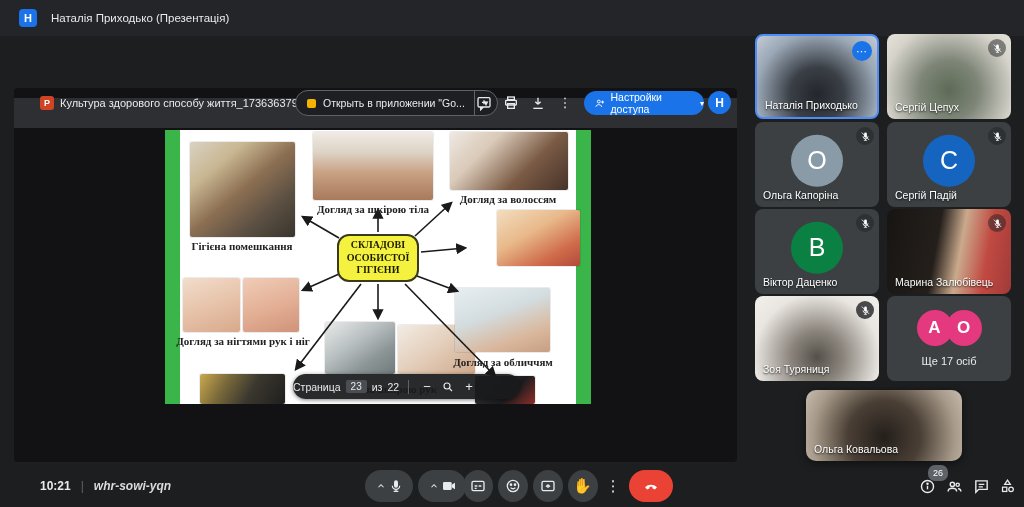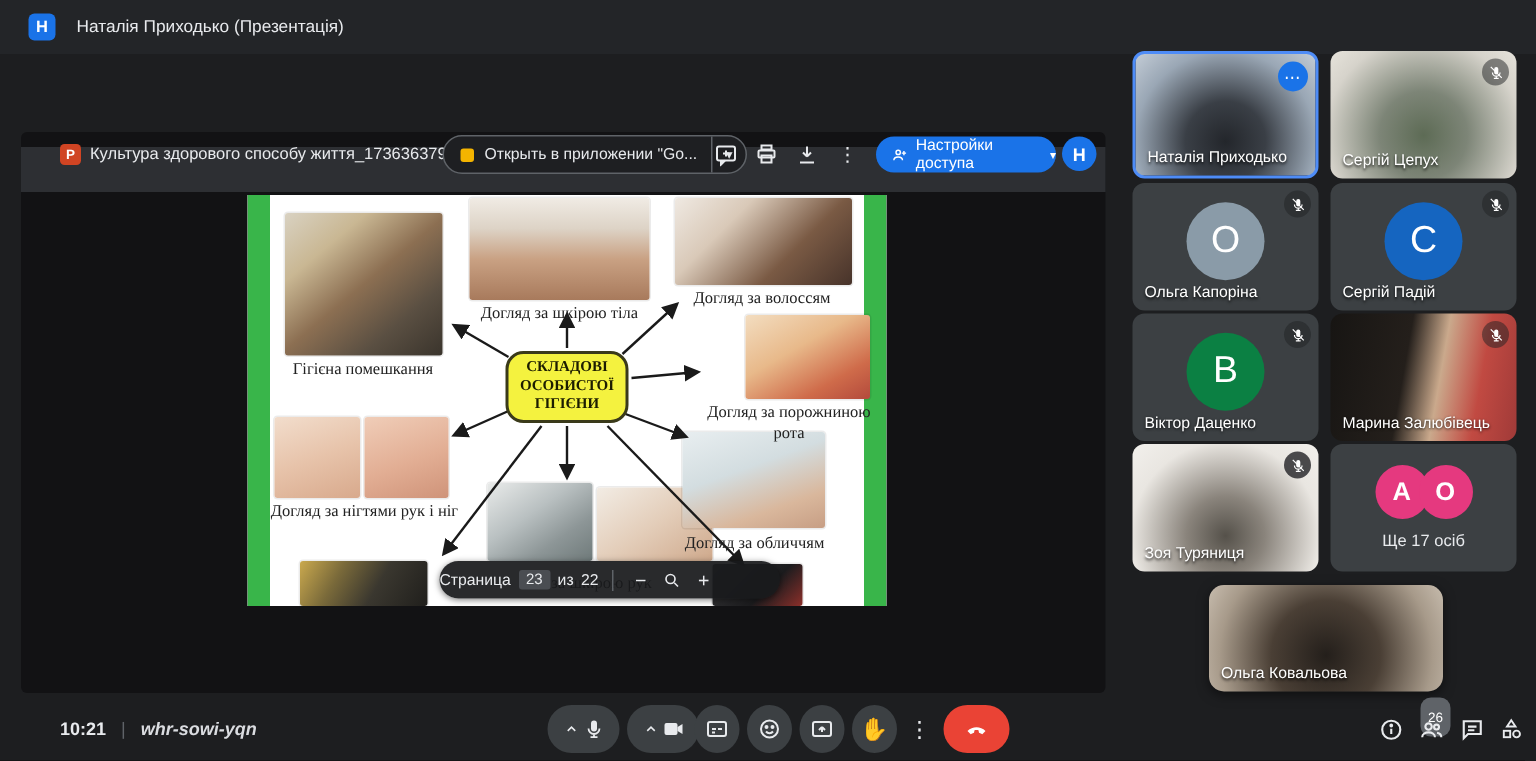--- a/index.html
+++ b/index.html
@@ -35,21 +35,21 @@
   .p-shower{background:linear-gradient(180deg,#f0ebe4 0%,#ddd3c6 30%,#c9a183 60%,#a87a5c 100%);}
   .p-hair{background:linear-gradient(135deg,#efe9e2 0%,#d9c9b8 30%,#7a5a44 65%,#47332a 100%);}
   .p-teeth{background:linear-gradient(150deg,#f3ddc0 0%,#e8b98a 40%,#cf6b4a 75%,#b34a3c 100%);}
   .p-feet{background:linear-gradient(160deg,#f2ddcc 0%,#e7c3aa 50%,#d8a98c 100%);}
   .p-nails{background:linear-gradient(160deg,#f0cdb8 0%,#e2ae94 55%,#cf9379 100%);}
   .p-faucet{background:linear-gradient(145deg,#e9ebea 0%,#b9c0c1 40%,#8d9697 70%,#6f7a7a 100%);}
   .p-handwash{background:linear-gradient(145deg,#f2ece4 0%,#e3cdb9 50%,#cfa98c 100%);}
   .p-face{background:linear-gradient(160deg,#e8eef0 0%,#d3dde0 40%,#d9b79c 75%,#c79e84 100%);}
   .p-shoes{background:linear-gradient(120deg,#caa94e 0%,#7a6a3a 30%,#3a372f 60%,#201f1c 100%);}
   .p-boots{background:linear-gradient(135deg,#3a3a3c 0%,#1c1c1e 60%,#8c2f2a 100%);}
-  .slide-label{position:absolute;font-family:"Liberation Serif",serif;font-weight:normal;color:#222;font-size:11px;line-height:1.25;text-align:center;}
+  .slide-label{position:absolute;font-family:"Liberation Serif",serif;font-weight:bold;color:#222;font-size:11px;line-height:1.25;text-align:center;}
   .center-box{position:absolute;left:172px;top:104px;width:82px;height:48px;background:#f4f23f;border:2px solid #3a3a1a;border-radius:12px;display:flex;align-items:center;justify-content:center;text-align:center;font-family:"Liberation Serif",serif;font-weight:bold;font-size:10px;line-height:1.25;color:#1c1c00;padding:2px;box-sizing:border-box;}
   .arrows{position:absolute;left:0;top:0;width:426px;height:274px;pointer-events:none;}
 
   .page-pill{position:absolute;left:128px;top:244px;width:227px;height:25px;background:rgba(25,26,28,.93);border-radius:13px;display:flex;align-items:center;color:#e8eaed;font-size:10.5px;box-shadow:0 1px 4px rgba(0,0,0,.5);}
   .page-pill .pg-num{background:#4a4d52;border-radius:2px;padding:1px 5px;margin:0 5px;font-size:10px;}
   .page-pill .pg-total{margin-left:5px;}
   .page-pill .pg-div{width:1px;height:14px;background:#5f6368;margin:0 9px;}
   .page-pill .pg-btn{width:18px;text-align:center;font-size:13px;color:#e8eaed;}
   .page-pill svg{width:12px;height:12px;margin:0 6px;}
 
@@ -79,21 +79,21 @@
   .bb-left .code{font-weight:bold;color:#dadce0;font-style:italic;}
   .ctl{position:absolute;top:470px;height:32px;border-radius:16px;background:#3c4043;display:flex;align-items:center;justify-content:center;color:#e8eaed;}
   .ctl svg{width:16px;height:16px;}
   .ctl .chev{width:14px;display:flex;justify-content:center;}
   .ctl .chev svg{width:10px;height:10px;}
   .ctl.red{background:#ea4335;}
   .ctl.plain{background:transparent;}
   .hand-glyph{font-size:15px;color:#e8eaed;}
   .bb-right-icon{position:absolute;top:478px;width:17px;height:17px;color:#e8eaed;}
   .bb-right-icon svg{width:17px;height:17px;}
-  .count-badge{position:absolute;left:947px;top:465px;min-width:20px;height:26px;border-radius:7px;background:#5f6368;color:#fff;font-size:9px;display:flex;align-items:center;justify-content:center;padding:0 3px;box-sizing:border-box;}
+  .count-badge{position:absolute;left:928px;top:465px;min-width:20px;height:16px;border-radius:7px;background:#5f6368;color:#fff;font-size:9px;display:flex;align-items:center;justify-content:center;padding:0 3px;box-sizing:border-box;}
 </style>
 </head>
 <body>
 
 <div class="page">
 
   <div class="topbar">
     <div class="chip-avatar">Н</div>
     <div class="chip-title">Наталія Приходько (Презентація)</div>
   </div>
@@ -176,21 +176,20 @@
           <line x1="213" y1="154" x2="213" y2="188" marker-end="url(#ah)"></line>
           <line x1="174" y1="144" x2="138" y2="160" marker-end="url(#ah)"></line>
           <line x1="196" y1="154" x2="131" y2="239" marker-end="url(#ah)"></line>
           <line x1="240" y1="154" x2="330" y2="246" marker-end="url(#ah)"></line>
         </g>
       </svg>
 
       <div class="slide-label" style="left:12px;top:110px;width:130px">Гігієна помешкання</div>
       <div class="slide-label" style="left:142px;top:73px;width:132px">Догляд за шкірою тіла</div>
       <div class="slide-label" style="left:272px;top:63px;width:142px">Догляд за волоссям</div>
-      <div class="slide-label" style="left:302px;top:139px;width:118px">Догляд за порожниною рота</div>
       <div class="slide-label" style="left:8px;top:205px;width:140px">Догляд за нігтями рук і ніг</div>
       <div class="slide-label" style="left:172px;top:253px;width:128px">за шкірою рук</div>
       <div class="slide-label" style="left:288px;top:226px;width:100px">Догляд за обличчям</div>
 
       <div class="center-box">СКЛАДОВІ ОСОБИСТОЇ ГІГІЄНИ</div>
 
       <div class="page-pill">
         <span style="margin-left:0">Страница</span>
         <span class="pg-num">23</span>
         <span>из</span>

